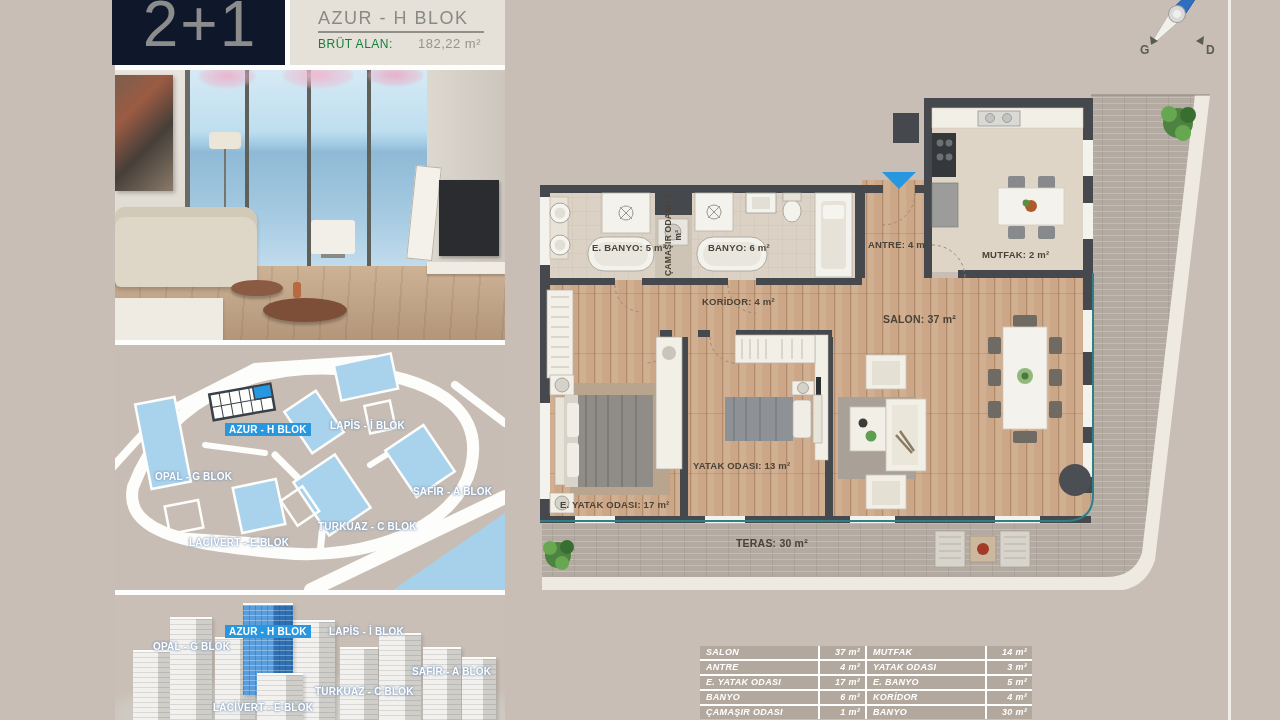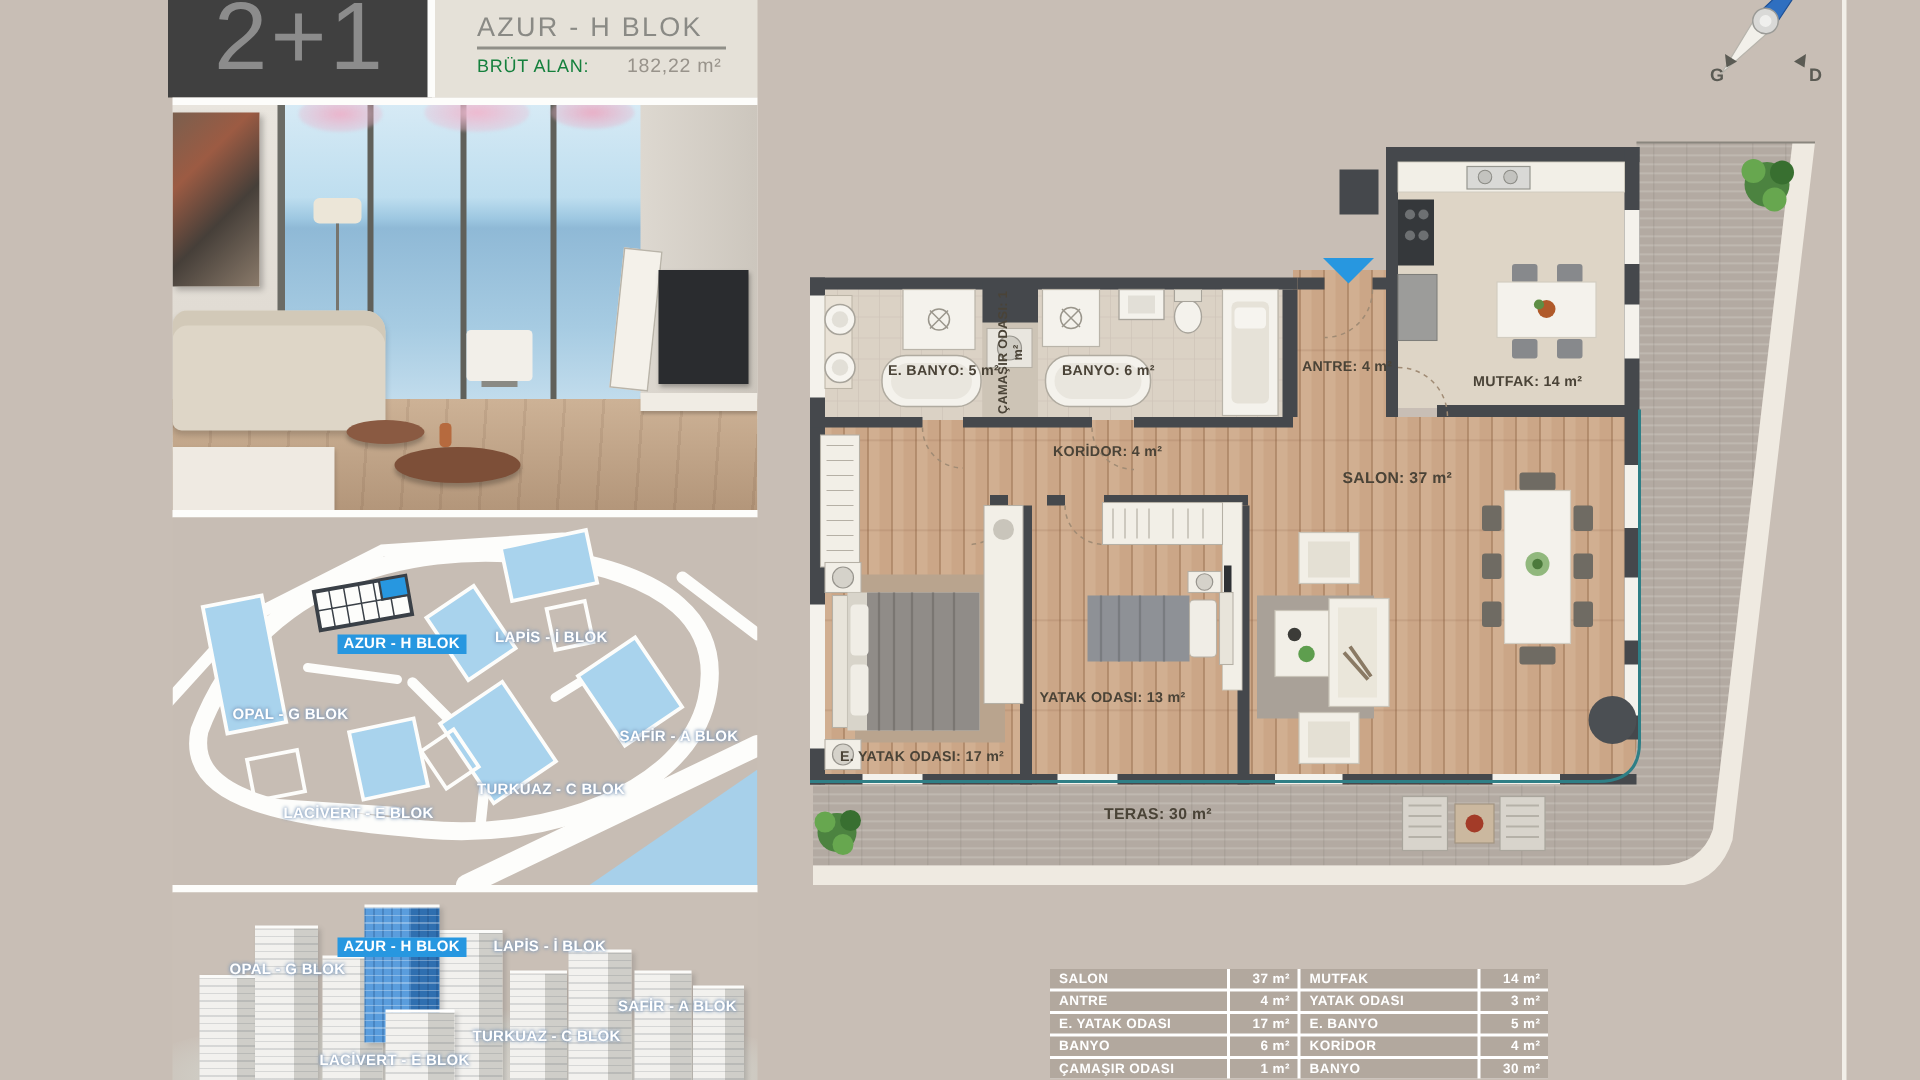--- a/index.html
+++ b/index.html
@@ -1,21 +1,21 @@
 <!DOCTYPE html>
 <html><head>
 <meta charset="utf-8">
 <style>
   html,body{margin:0;padding:0;}
   body{width:1280px;height:720px;position:relative;overflow:hidden;
        background:#c8beb5;font-family:"Liberation Sans",sans-serif;}
   .abs{position:absolute;}
 
   
-  #hdr-white{left:112px;top:0;width:176px;height:65px;background:#404040;overflow:hidden;text-align:center;}
+  #hdr-white{left:112px;top:0;width:176px;height:65px;background:#0f172a;overflow:hidden;text-align:center;}
   #hdr-type{font-size:64px;color:#8c8c8c;font-weight:400;line-height:60px;margin-top:-6px;letter-spacing:2px;}
   #hdr-beige{left:290px;top:0;width:215px;height:65px;background:#e5e1d8;overflow:hidden;}
   #hdr-title{left:28px;top:8px;font-size:18px;color:#8a8a85;letter-spacing:1.5px;font-weight:400;}
   #hdr-rule{left:28px;top:31px;width:166px;height:2px;background:#908f88;}
   #hdr-area-label{left:28px;top:37px;font-size:12px;color:#15803d;letter-spacing:.5px;}
   #hdr-area-value{left:128px;top:36px;font-size:13px;color:#98938b;letter-spacing:.5px;}
 
   .gapline{background:#fdfdfb;}
 
   
@@ -66,21 +66,21 @@
   #lbl-camasir{white-space:normal;width:88px;font-size:8.5px;line-height:10px;text-align:center;
                transform:rotate(-90deg);}
   #lbl-salon,#lbl-teras{font-size:10.5px;}
 
   
   #compass{left:1130px;top:0;width:95px;height:62px;}
   #roadline{left:1228px;top:0;width:3px;height:720px;background:#f2efe8;}
 
   
   #area-table{left:700px;top:646px;width:332px;display:grid;
-      grid-template-columns:118px 45px 118px 45px;grid-auto-rows:13px;gap:2px;background:#fff;}
+      grid-template-columns:118px 45px 118px 45px;grid-auto-rows:13px;gap:2px;background:#fff;font-style:italic;}
   #area-table .cell{background:#b2a89e;color:#fff;font-size:9px;font-weight:bold;
       letter-spacing:.3px;line-height:13px;white-space:nowrap;overflow:hidden;}
   #area-table .name{padding-left:6px;}
   #area-table .val{text-align:right;padding-right:5px;}
 </style>
 </head>
 <body>
 
 <div class="abs" id="hdr-white">
   <div id="hdr-type">2+1</div>
@@ -389,23 +389,23 @@
       <circle cx="658" cy="30" r="8" fill="#386f30"></circle>
         <circle cx="653" cy="48" r="8" fill="#67a74f"></circle>
     </g>
   </svg>
 
   
   <span class="room-label" style="left:22px;top:157px;margin-left:40px;">E. BANYO: 5 m²</span>
   <span class="room-label" id="lbl-camasir" style="left:99px;top:140px;">ÇAMAŞIR ODASI: 1 m²</span>
   <span class="room-label" style="left:178px;top:157px;">BANYO: 6 m²</span>
   <span class="room-label" style="left:338px;top:154px;">ANTRE: 4 m²</span>
-  <span class="room-label" style="left:452px;top:164px;">MUTFAK: 14 m²</span>
+  <span class="room-label" style="left:452px;top:164px;">MUTFAK: 2 m²</span>
   <span class="room-label" style="left:172px;top:211px;">KORİDOR: 4 m²</span>
-  <span class="room-label" id="lbl-salon" style="left:353px;top:228px;margin-left:12px;">SALON: 37 m²</span>
+  <span class="room-label" id="lbl-salon" style="left:353px;top:228px;">SALON: 37 m²</span>
   <span class="room-label" style="left:163px;top:375px;">YATAK ODASI: 13 m²</span>
   <span class="room-label" style="left:30px;top:414px;">E. YATAK ODASI: 17 m²</span>
   <span class="room-label" id="lbl-teras" style="left:206px;top:452px;">TERAS: 30 m²</span>
 </div>
 
 <div class="abs" id="compass">
   <svg width="95" height="62" viewBox="0 0 95 62">
     <g transform="translate(47,14) rotate(40)">
       <polygon points="0,-62 7,0 -7,0" fill="#2f6fc0" stroke="#1d4f94" stroke-width=".8"></polygon>
       <polygon points="0,46 7,0 -7,0" fill="#f2f0ea" stroke="#b7b4ac" stroke-width=".8"></polygon>

